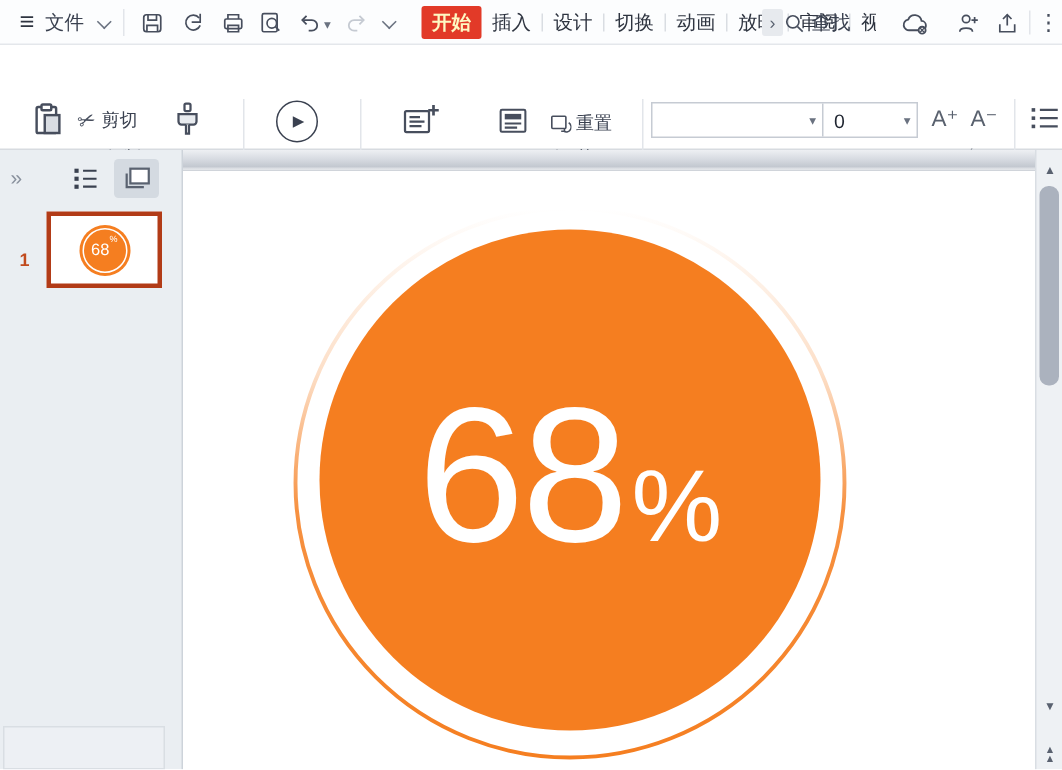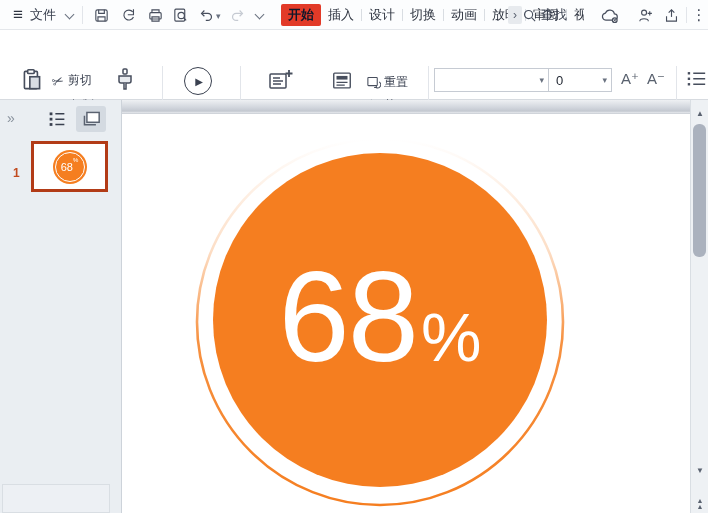--- a/index.html
+++ b/index.html
@@ -11,21 +11,21 @@
   
   .menubar { position:absolute; left:0; top:0; width:708px; height:30px; background:#fcfdfe; border-bottom:1px solid #e4e7eb; }
   .mb-item { position:absolute; display:flex; align-items:center; justify-content:center; color:#3a4150; font-size:13px; cursor:default; }
   .hamburger { font-size:17px; color:#2e3440; }
   .chev { width:7px; height:7px; border-right:1.4px solid #6a7280; border-bottom:1.4px solid #6a7280; transform:rotate(45deg); display:inline-block; }
   .vdiv { position:absolute; width:1px; background:#e2e5ea; }
   .qa-ico { color:#474e5d; display:flex; align-items:center; justify-content:center; }
   .qa-ico.disabled { color:#c5cad2; }
   .tabs { position:absolute; left:281px; top:4px; height:22px; display:flex; align-items:center; }
   .tab { padding:0 7px; height:22px; display:flex; align-items:center; font-size:13px; color:#2e3440; white-space:nowrap; }
-  .tab.active { background:#e23a28; color:#0f172a; border-radius:2px; font-weight:bold;font-family:Liberation Mono, monospace; }
+  .tab.active { background:#e23a28; color:#fef9c3; border-radius:2px; font-weight:bold;font-family:Liberation Mono, monospace; }
   .tab-sep { width:1px; height:12px; background:#d9dde2; }
   .tab.truncated { width:17px; overflow:hidden; padding:0 0 0 7px; }
   .overflow-btn { background:#e7eaee; border-radius:2px; width:14px; height:18px; font-size:12px; color:#5a6270; }
   .dropdown-glyph { font-size:9px; color:#6a7280; line-height:1; }
   .dots { font-size:15px; color:#474e5d; letter-spacing:0; }
 
   
   .ribbon { position:absolute; left:0; top:30px; width:708px; height:70px; background:#ffffff; border-bottom:1px solid #d7dbe0; }
   .rb-label { position:absolute; font-size:12px; color:#3a4150; display:flex; align-items:center; justify-content:center; gap:2px; white-space:nowrap; }
   .rb-ico { position:absolute; display:flex; align-items:center; justify-content:center; color:#474e5d; }

